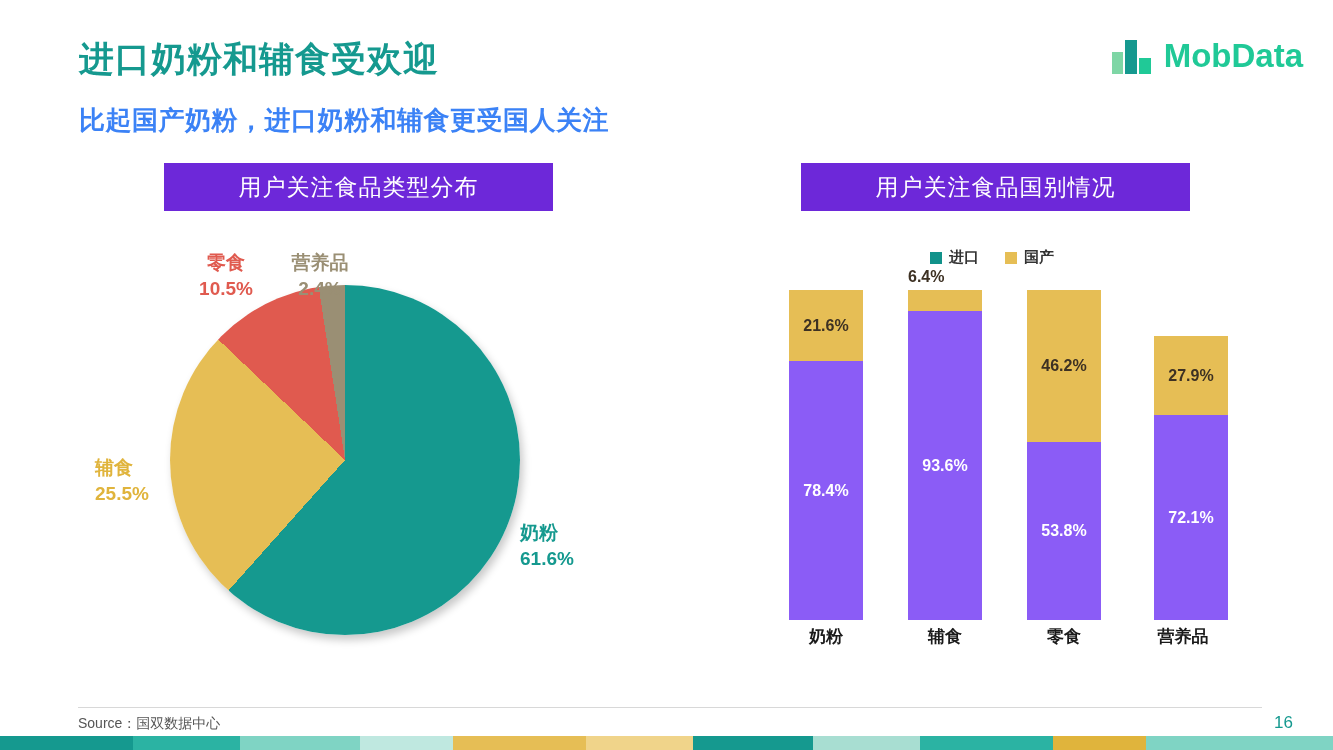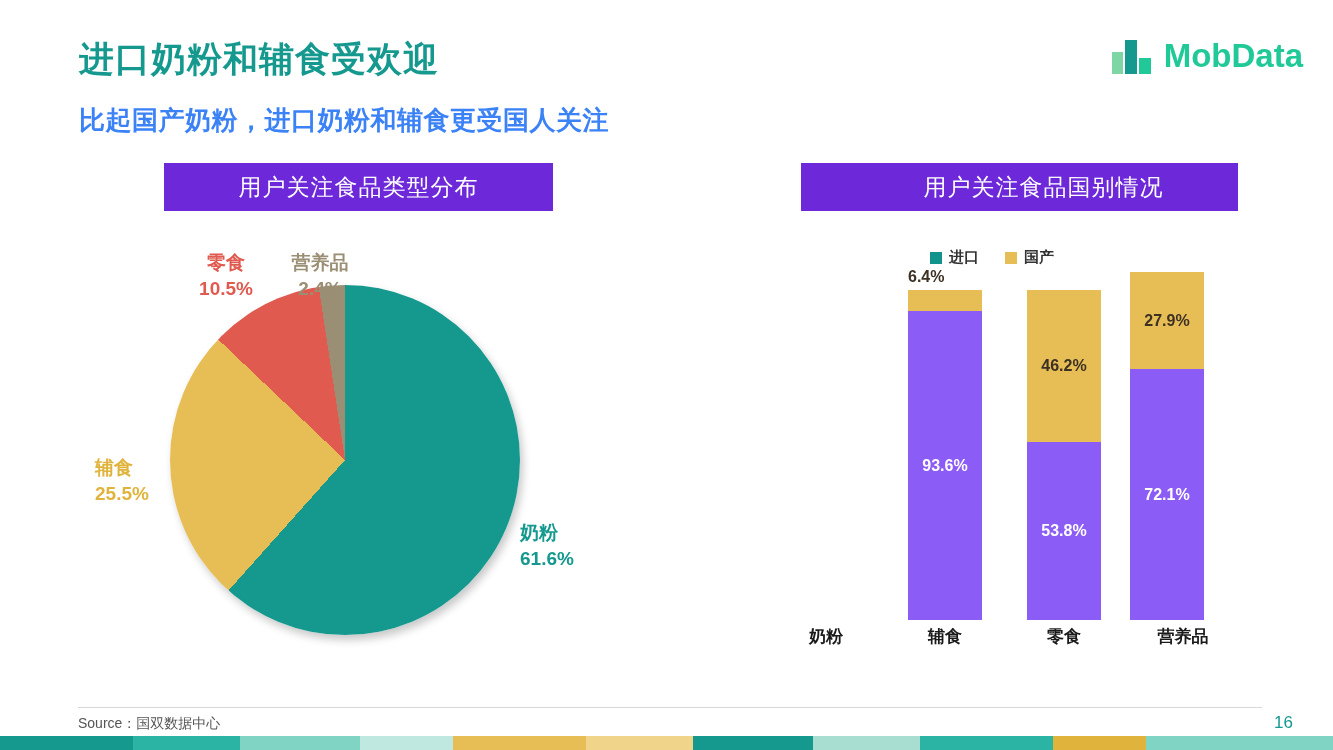--- a/index.html
+++ b/index.html
@@ -30,21 +30,21 @@
 
   
   .panel-head{
     position:absolute;
     background:#6d28d9;color:#fff;
     font-size:23px;font-weight:normal;
     display:flex;align-items:center;justify-content:center;
     letter-spacing:1px;
   }
   #panel-head-left{left:164px;top:163px;width:389px;height:48px;}
-  #panel-head-right{left:801px;top:163px;width:389px;height:48px;padding-left:48px;}
+  #panel-head-right{left:801px;top:163px;width:389px;height:48px;}
 
   
   .pie-wrap{position:absolute;left:170px;top:285px;width:355px;height:355px;}
   .pie{
     width:350px;height:350px;border-radius:50%;
     box-shadow:3px 5px 9px rgba(0,0,0,0.22);
   }
   .pie-label{position:absolute;text-align:center;font-weight:bold;line-height:1.35;}
   .pie-label .n{display:block;}
   .pie-label .v{display:block;}
@@ -132,20 +132,28 @@
       <span>进口</span>
     </div>
     <div class="legend-item">
       <span class="swatch" id="sw-dom" style="background: rgb(230, 190, 85);"></span>
       <span>国产</span>
     </div>
   </div>
 
   <div class="bars">
 
+    <div class="bar-col" style="left:0px;height:330px;">
+      <div class="seg dom" style="height:21.6%">
+        <span>21.6%</span>
+      </div>
+      <div class="seg imp" style="height:78.4%">
+        <span>78.4%</span>
+      </div>
+    </div>
     <div class="bar-cat" style="left:0px;">奶粉</div>
 
     <div class="bar-col" style="left:119px;height:330px;">
       <div class="seg dom" style="height:6.4%">
         <span style="opacity:0">6.4%</span>
       </div>
       <div class="seg imp" style="height:93.6%">
         <span>93.6%</span>
       </div>
     </div>
@@ -155,21 +163,21 @@
     <div class="bar-col" style="left:238px;height:330px;">
       <div class="seg dom" style="height:46.2%">
         <span>46.2%</span>
       </div>
       <div class="seg imp" style="height:53.8%">
         <span>53.8%</span>
       </div>
     </div>
     <div class="bar-cat" style="left:238px;">零食</div>
 
-    <div class="bar-col" style="left:341px;height:348px;">
+    <div class="bar-col" style="left:365px;height:284px;">
       <div class="seg dom" style="height:27.9%">
         <span>27.9%</span>
       </div>
       <div class="seg imp" style="height:72.1%">
         <span>72.1%</span>
       </div>
     </div>
     <div class="bar-cat" style="left:357px;">营养品</div>
 
   </div>

